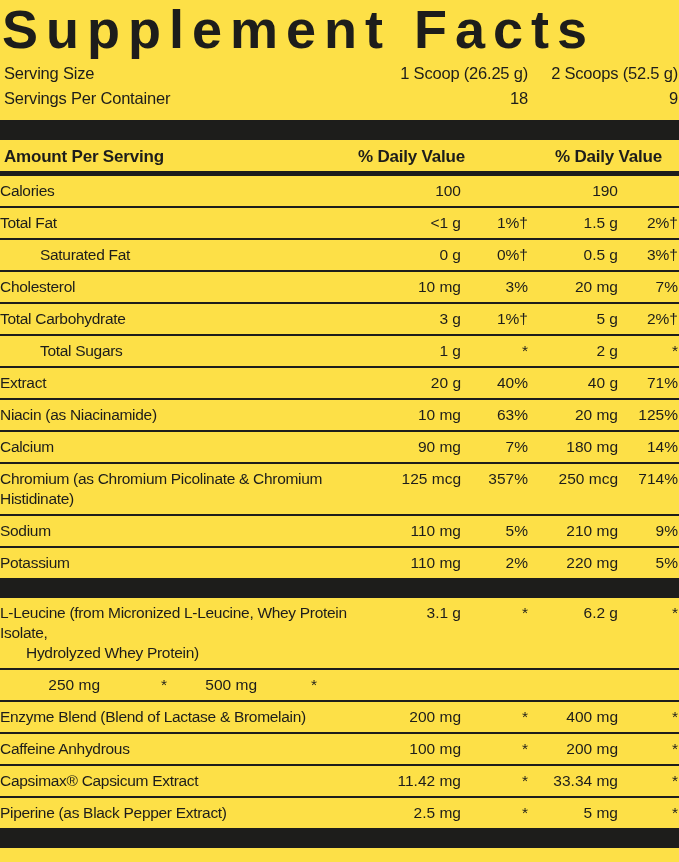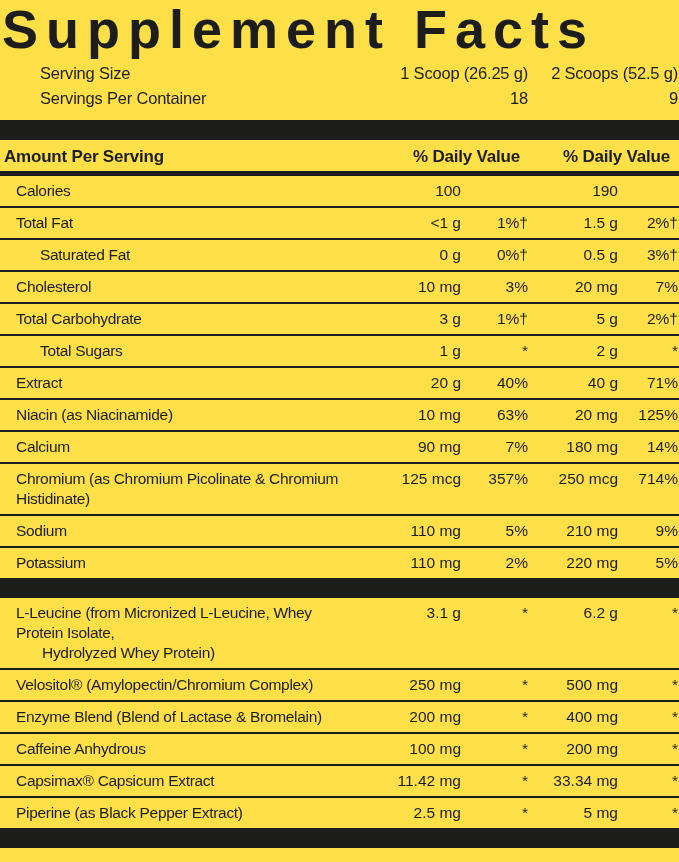--- a/index.html
+++ b/index.html
@@ -4,46 +4,47 @@
 <style>
   * { margin:0; padding:0; box-sizing:border-box; }
   body { background:#fff; font-family:"Liberation Sans", sans-serif; color:#1d1d1b; }
   .panel { width:679px; height:862px; background:#fde047; overflow:hidden; position:relative; }
 
   .title {
     font-size:54px; font-weight:bold; letter-spacing:8px; line-height:54px;
     padding:2px 0 0 2px; white-space:nowrap;
   }
 
-  .serving-block { padding-top:5px;margin-left:36px; }
+  .serving-block { padding-top:5px; }
   .flex-row { display:flex; align-items:baseline; }
   .serv-label { flex:1; font-size:16.5px; line-height:25px; padding-left:4px; letter-spacing:-0.2px; }
   .serv-c1 { width:220px; text-align:right; font-size:16.5px; letter-spacing:-0.2px; }
   .serv-c2 { width:151px; text-align:right; font-size:16.5px; padding-right:1px; letter-spacing:-0.2px; }
 
   .bar { height:20px; background:#1d1d1b; width:100%; }
   .bar-top { margin-top:9px; }
 
   .hdr-row {
     display:flex; align-items:baseline;
-    padding:7px 8px 4px 0;
+    padding:7px 16px 4px 0;
     border-bottom:5px solid #1d1d1b;
     font-weight:bold;
+    gap:47px;
   }
   .hdr-label { flex:1; font-size:17px; padding-left:4px; letter-spacing:-0.2px; }
   .hdr-c1 { width:220px; text-align:right; font-size:17px; letter-spacing:-0.2px; }
   .hdr-c2 { width:151px; text-align:right; font-size:17px; padding-right:1px; letter-spacing:-0.2px; }
 
   .nrow {
     display:flex; align-items:flex-start;
     padding:5px 0; border-bottom:2px solid #1d1d1b;
     font-size:15.5px; line-height:20px;
   }
   .nrow.last { border-bottom:none; }
-  .lbl { flex:1; padding-left:16px; letter-spacing:-0.3px; }
+  .lbl { flex:1; padding-left:0; letter-spacing:-0.3px; }
   .lbl .line2 { padding-left:26px; }
   .indent .lbl { padding-left:40px; }
   .a1 { width:100px; text-align:right; white-space:nowrap; }
   .d1 { width:67px;  text-align:right; white-space:nowrap; }
   .a2 { width:90px;  text-align:right; white-space:nowrap; }
   .d2 { width:61px;  text-align:right; white-space:nowrap; padding-right:1px; }
 
   .footnotes { padding:9px 0 0 4px; font-size:15.5px; line-height:23px; letter-spacing:-0.2px; }
 </style>
 </head>
@@ -168,21 +169,20 @@
       <div class="lbl">
         <div>L-Leucine (from Micronized L-Leucine, Whey Protein Isolate,</div>
         <div class="line2">Hydrolyzed Whey Protein)</div>
       </div>
       <div class="a1">3.1 g</div>
       <div class="d1">*</div>
       <div class="a2">6.2 g</div>
       <div class="d2">*</div>
     </div>
     <div class="nrow">
-      <div class="lbl">Velositol® (Amylopectin/Chromium Complex)</div>
       <div class="a1">250 mg</div>
       <div class="d1">*</div>
       <div class="a2">500 mg</div>
       <div class="d2">*</div>
     </div>
     <div class="nrow">
       <div class="lbl">Enzyme Blend (Blend of Lactase &amp; Bromelain)</div>
       <div class="a1">200 mg</div>
       <div class="d1">*</div>
       <div class="a2">400 mg</div>

